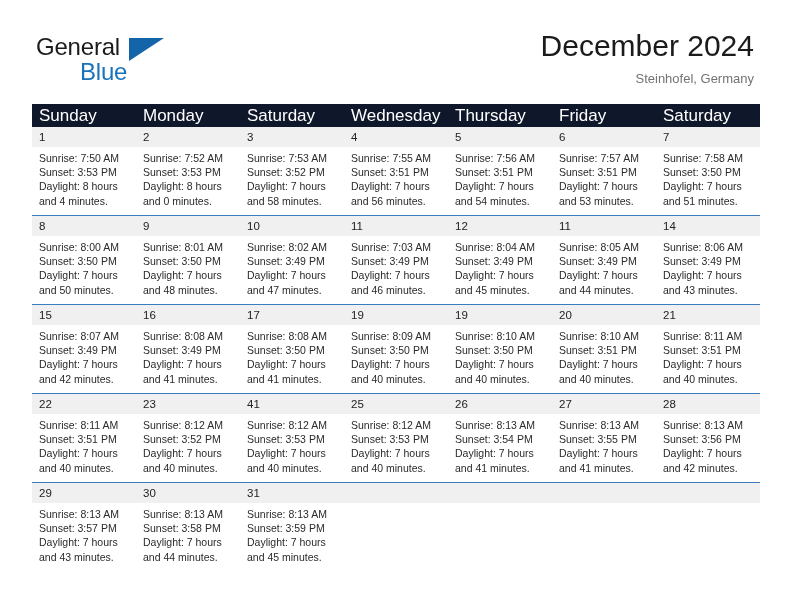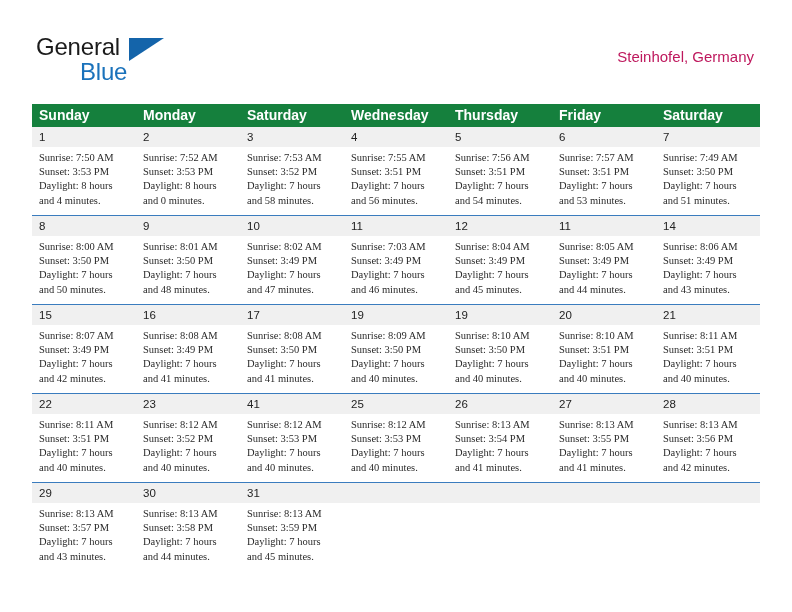--- a/index.html
+++ b/index.html
@@ -71,41 +71,41 @@
     text-align: right;
   }
   .cal-title {
     font-size: 30px;
     font-weight: normal;
     color: #1b1b1b;
     line-height: 36px;
     white-space: nowrap;
   }
   .cal-sub {
-    font-size: 15px;
-    color: #be185d;
+    font-size: 13px;
+    color: #737373;
     line-height: 22px;
-    margin-top: 18px;
+    margin-top: 4px;
     white-space: nowrap;
   }
 
   
   .cal {
     position: absolute;
     left: 32px;
     top: 104px;
     width: 728px;
     border-collapse: collapse;
     table-layout: fixed;
   }
   .cal th {
-    background: #15803d;
+    background: #0f172a;
     color: #ffffff;
-    font-size: 14px;
-    font-weight: bold;
+    font-size: 17px;
+    font-weight: normal;
     text-align: left;
     padding: 5px 0 5px 7px;
     height: 12px;
     line-height: 13px;
   }
   .cal td {
     vertical-align: top;
     padding: 0;
     width: 104px;
     border-top: 1px solid #3a7cbe;
@@ -128,40 +128,40 @@
   }
   .daycell.empty .daynum {
     background: #f0f0f0;
     color: transparent;
   }
   .info {
     padding: 4px 6px 0 7px;
     font-size: 10.5px;
     line-height: 14.2px;
     color: #2a2a2a;
-    font-family: Liberation Serif, serif;
   }
   .info div {
     white-space: nowrap;
   }
 </style>
 </head>
 <body>
 
 <div class="page">
 
   <div class="top">
 
     <div class="brand">
       <span class="brand-general">General</span>
       <span class="brand-tri"></span>
       <span class="brand-blue">Blue</span>
     </div>
 
     <div class="title-wrap">
+      <div class="cal-title">December 2024</div>
       <div class="cal-sub">Steinhofel, Germany</div>
     </div>
 
   </div>
 
   <table class="cal">
     <thead>
       <tr>
         <th>Sunday</th>
         <th>Monday</th>
@@ -237,21 +237,21 @@
                 <div>Sunset: 3:51 PM</div>
                 <div>Daylight: 7 hours</div>
                 <div>and 53 minutes.</div>
               </div>
             </div>
           </td>
           <td>
             <div class="daycell">
               <div class="daynum">7</div>
               <div class="info">
-                <div>Sunrise: 7:49 AM</div>
+                <div>Sunrise: 7:58 AM</div>
                 <div>Sunset: 3:50 PM</div>
                 <div>Daylight: 7 hours</div>
                 <div>and 51 minutes.</div>
               </div>
             </div>
           </td>
         </tr>
         <tr>
           <td>
             <div class="daycell">

